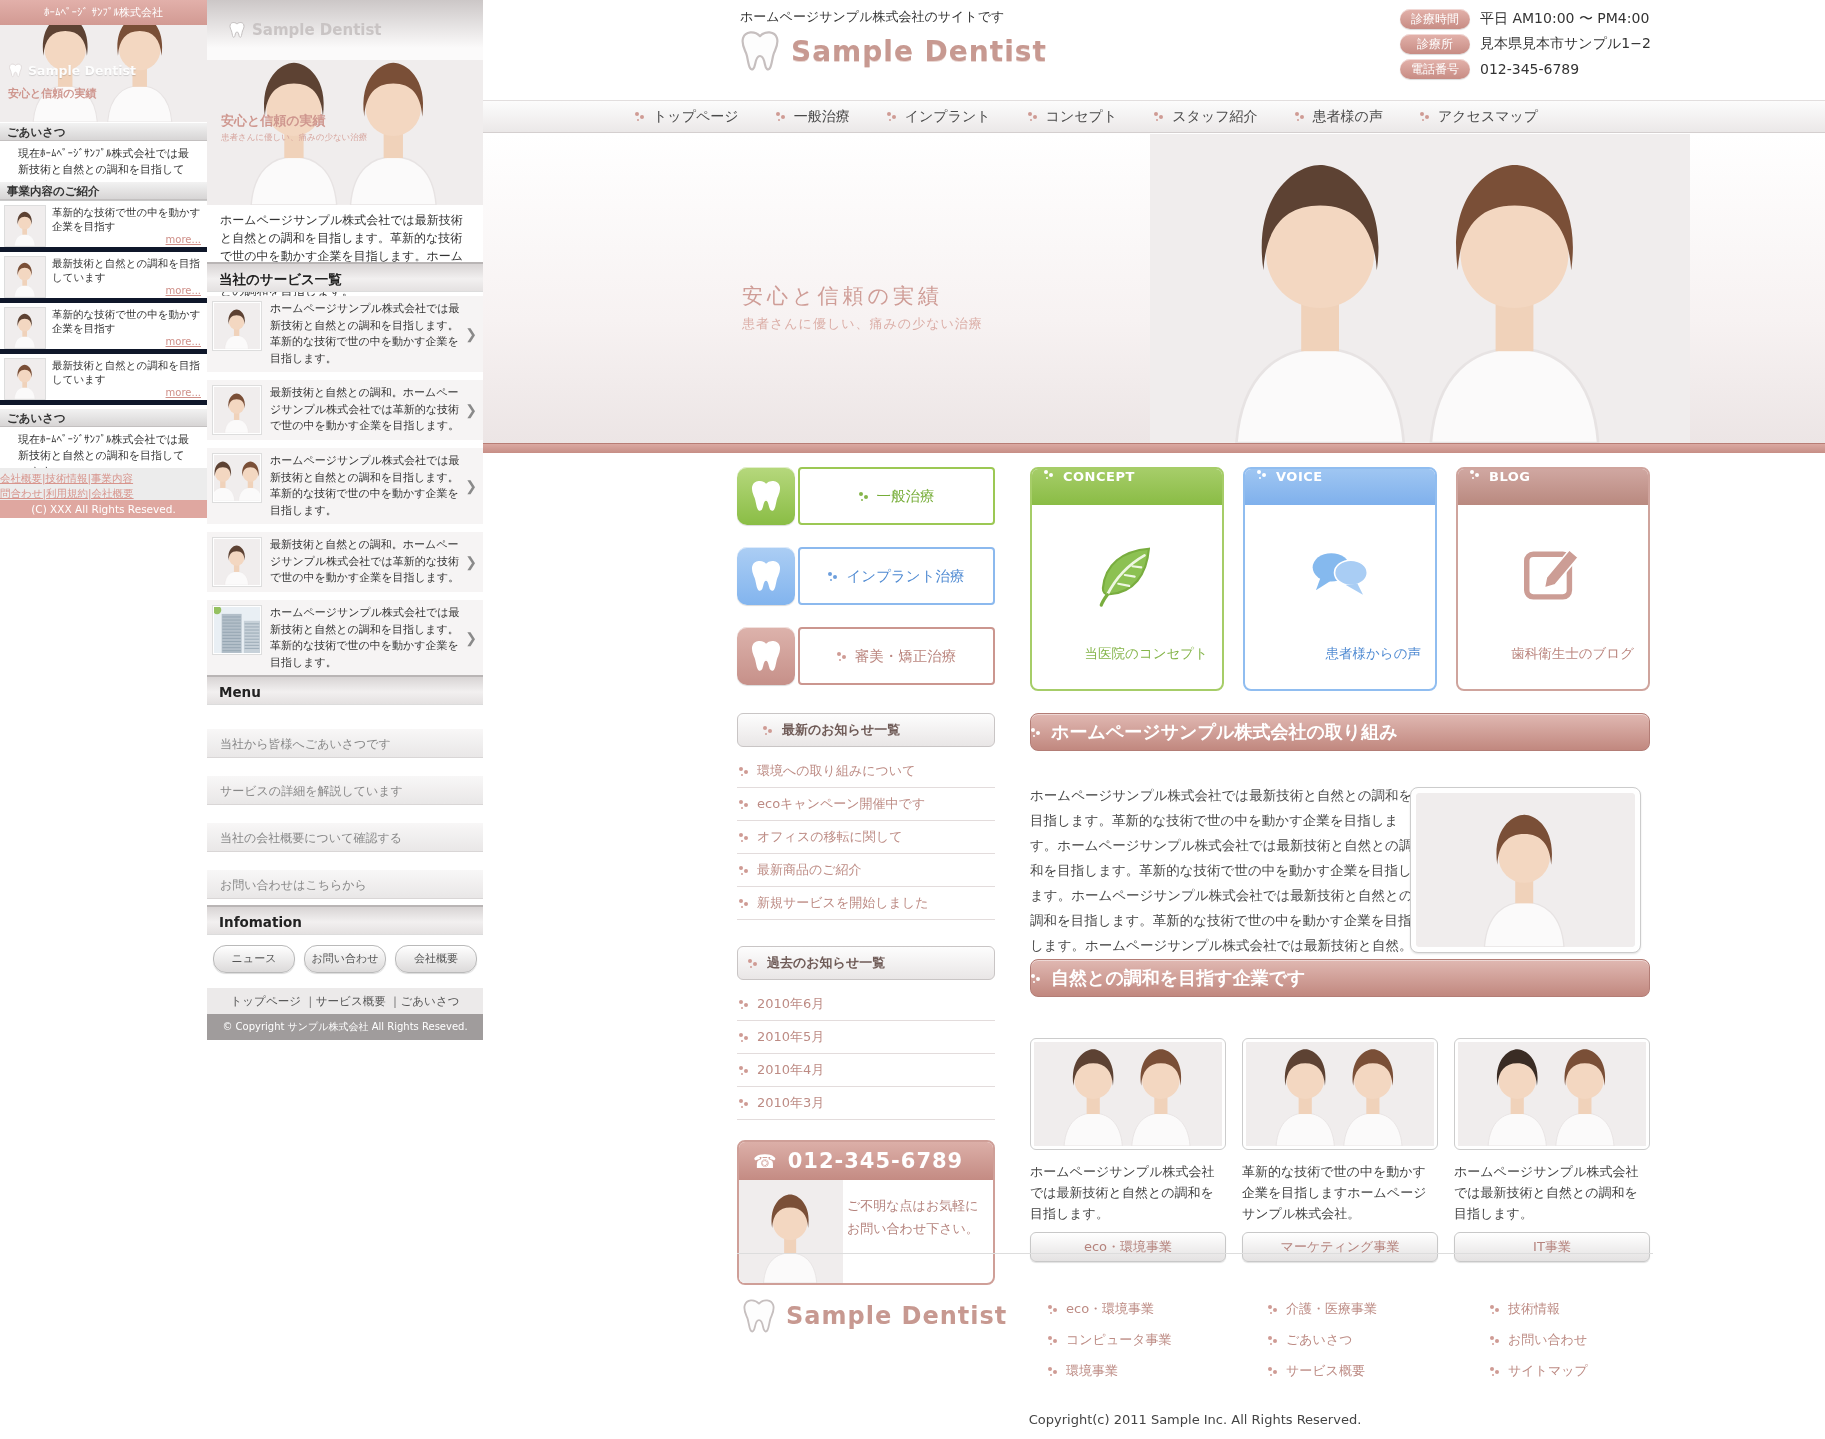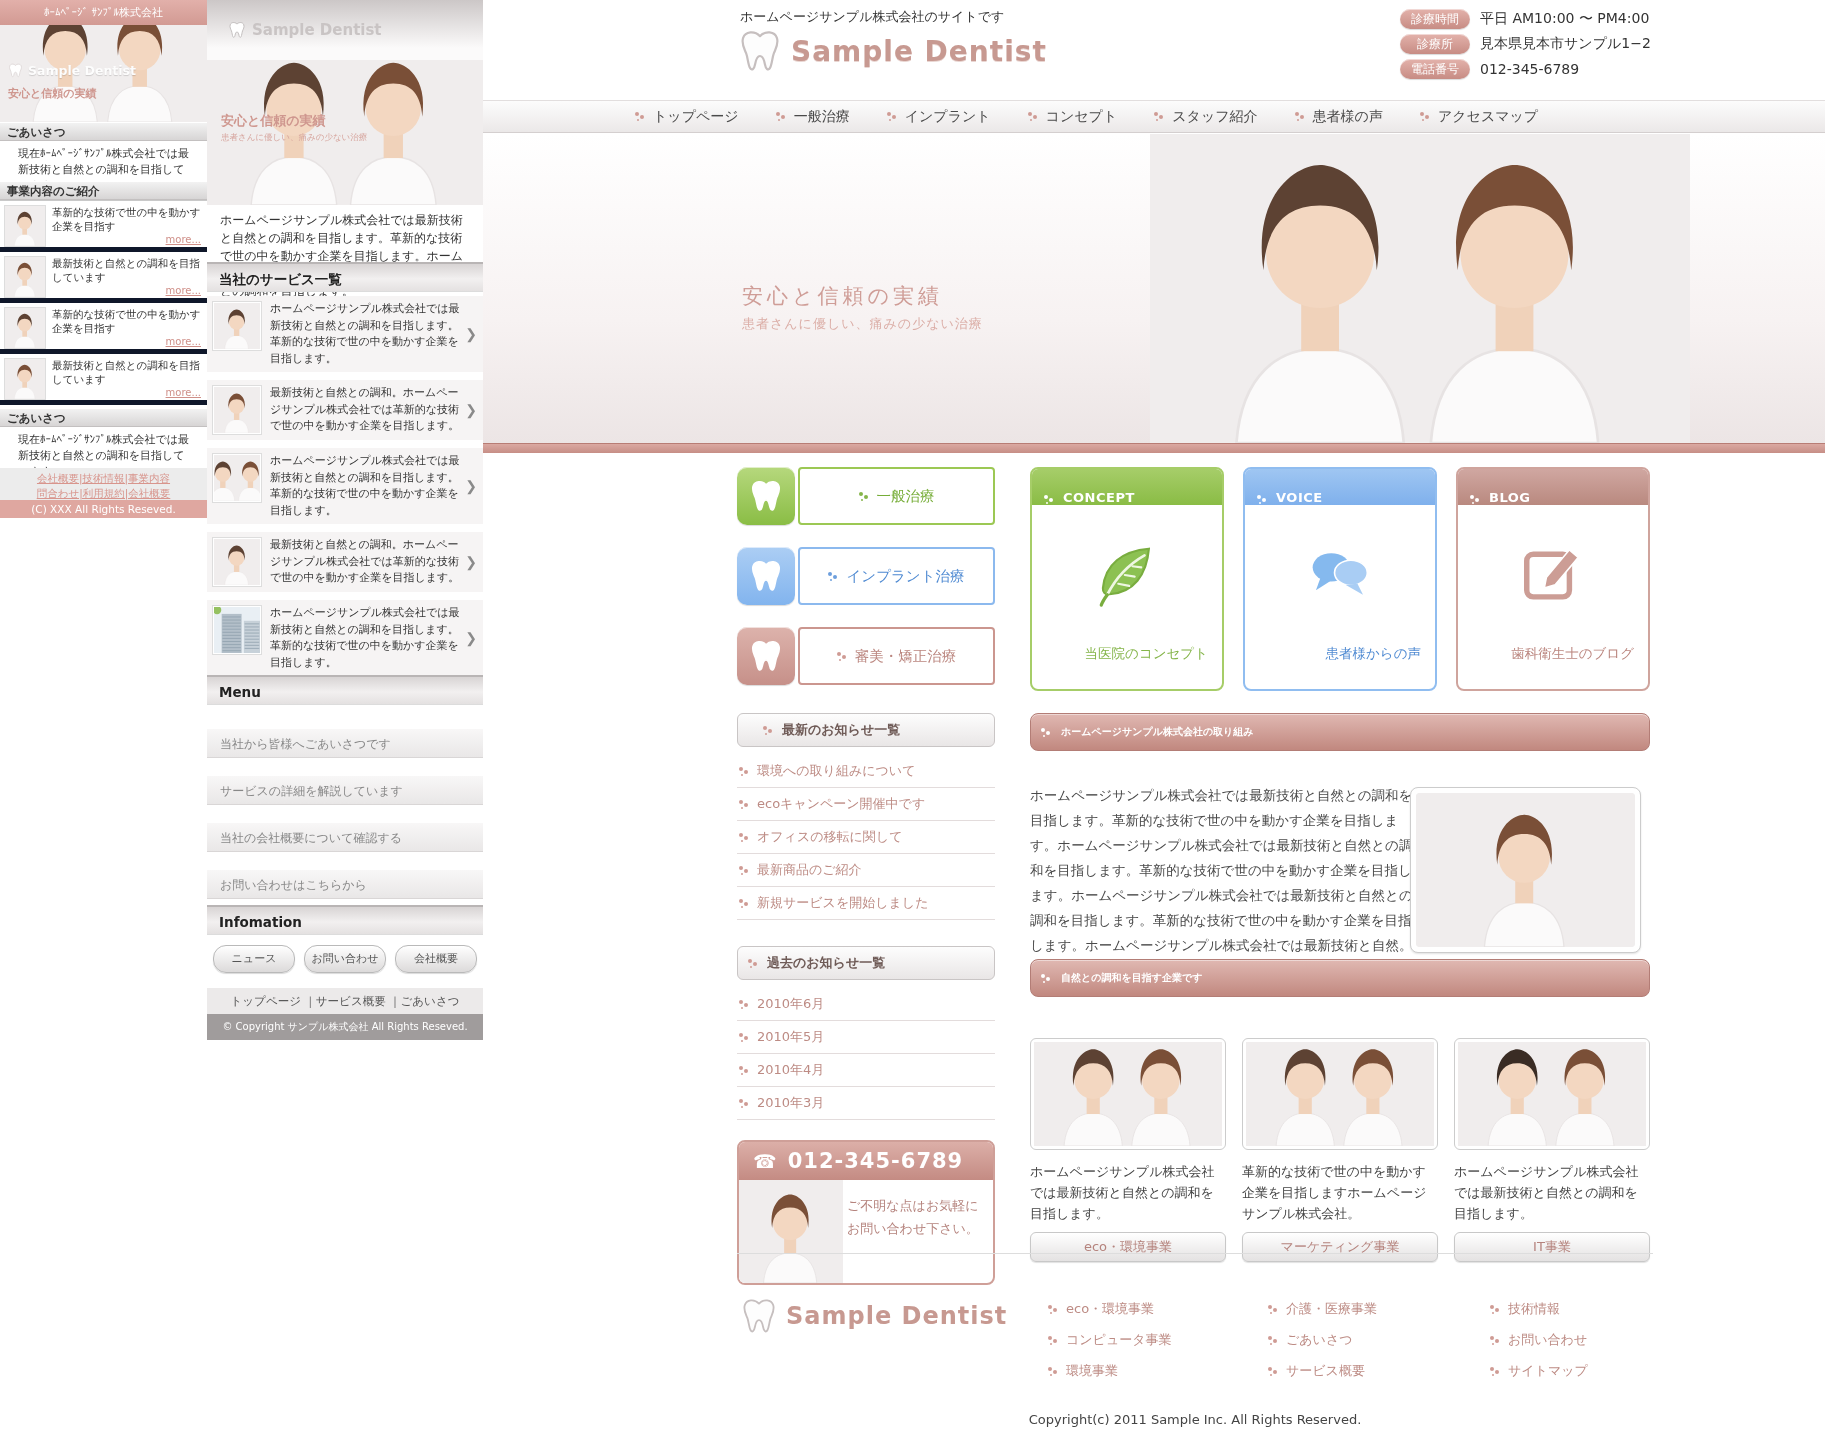--- a/index.html
+++ b/index.html
@@ -25,21 +25,21 @@
   .m-logo .tooth{width:17px;height:17px;}
   .m-herotitle{position:absolute;top:86px;left:8px;z-index:3;color:#cf978f;font-size:11px;font-weight:bold;}
   .m-bar{position:absolute;left:0;right:0;height:19px;line-height:19px;padding-left:7px;font-weight:bold;font-size:11.5px;color:#333;
          background:linear-gradient(#f2f2f2,#d7d5d5);border-top:1px solid #fff;border-bottom:1px solid #c3c0c0;box-sizing:border-box;}
   .m-text{position:absolute;left:0;right:0;padding:5px 18px 0;font-size:11px;line-height:1.45;color:#333;}
   .m-items{position:absolute;left:0;right:0;top:200px;height:208px;border-top:1px solid #c9c9c9;}
   .m-item{position:relative;height:51px;border-bottom:5px solid #0f172a;background:#fff;box-sizing:border-box;padding:4px 4px 2px 52px;}
   .m-thumb{position:absolute;left:4px;top:4px;width:42px;height:42px;border:1px solid #ddd;box-sizing:border-box;}
   .m-itemtext{font-size:10.5px;line-height:1.35;color:#333;}
   .m-more{position:absolute;right:6px;bottom:2px;color:#cf8f88;font-size:10px;text-decoration:underline;}
-  .m-footlinks{position:absolute;left:0;right:0;top:468px;height:32px;background:#ececec;text-align:center;
+  .m-footlinks{position:absolute;left:0;right:0;top:468px;height:32px;background:#ececec;text-align:left;
                padding-top:3px;box-sizing:border-box;font-size:10.5px;line-height:1.45;}
   .m-footlinks a{display:block;color:#d8958d;text-decoration:underline;}
   .m-copy{position:absolute;left:0;right:0;top:500px;height:18px;line-height:18px;background:#dfa7a0;color:#fff;
           text-align:center;font-size:10.5px;}
 
   
   .tcol{position:absolute;left:207px;top:0;width:276px;height:1040px;background:#fff;}
   .t-header{position:absolute;top:0;left:0;right:0;height:60px;background:linear-gradient(#ccc7c7,#fbfafa 80%);}
   .t-logo{position:absolute;top:20px;left:20px;display:flex;align-items:center;gap:5px;color:#c9c4c4;font-weight:bold;font-size:15px;}
   .t-logo .tooth{width:20px;height:20px;}
@@ -105,29 +105,29 @@
   .d-phonehead{height:38px;display:flex;align-items:center;gap:10px;padding-left:14px;color:#fff;
                background:linear-gradient(#dcafa8,#c48b83);font-weight:bold;font-size:21px;letter-spacing:1px;}
   .d-phoneglyph{font-size:19px;}
   .d-phonebody{display:flex;height:103px;}
   .d-phoneph{width:104px;height:103px;flex:none;background:#fff;}
   .d-phonenote{padding:14px 8px 0 4px;font-size:13px;line-height:1.8;color:#b5837d;}
 
   .d-right{position:absolute;left:547px;top:467px;width:620px;}
   .d-cards{display:flex;gap:19px;}
   .d-card{width:194px;height:224px;border-radius:8px;border:2px solid;background:#fff;box-sizing:border-box;overflow:hidden;cursor:pointer;}
-  .d-cardhead{height:36px;display:flex;align-items:flex-end;gap:8px;padding-left:12px;color:#fff;font-weight:bold;font-size:13px;letter-spacing:.5px;}
+  .d-cardhead{height:36px;display:flex;align-items:flex-start;gap:8px;padding-left:12px;color:#fff;font-weight:bold;font-size:13px;letter-spacing:.5px;}
   .d-cardicon{height:140px;display:flex;align-items:center;justify-content:center;}
   .d-cardicon svg{width:70px;height:70px;}
   .d-cardlink{text-align:right;padding-right:14px;font-size:13.5px;}
   .cd-g{border-color:#a6cd68;} .cd-g .d-cardhead{background:linear-gradient(#a6cd69,#8abc45);} .cd-g .d-cardlink{color:#85b54a;}
   .cd-b{border-color:#90bdf0;} .cd-b .d-cardhead{background:linear-gradient(#9fc6f2,#7fb0ec);} .cd-b .d-cardlink{color:#4f8ad2;}
   .cd-r{border-color:#cfa49d;} .cd-r .d-cardhead{background:linear-gradient(#d0a7a1,#b9897f);} .cd-r .d-cardlink{color:#bb867f;}
   .d-sechead{height:38px;border-radius:8px;border:1px solid #b37d76;background:linear-gradient(#e0b8b2,#c1887f);
-             display:flex;align-items:center;gap:9px;padding-left:10px;color:#fff;font-weight:bold;font-size:10px;box-sizing:border-box;
+             display:flex;align-items:center;gap:9px;padding-left:0;color:#fff;font-weight:bold;font-size:18px;box-sizing:border-box;
              box-shadow:inset 0 1px 0 rgba(255,255,255,.45);}
   .d-sec1head{margin-top:22px;}
   .d-sec1body{position:relative;height:208px;padding-top:32px;box-sizing:border-box;}
   .d-sec1text{width:392px;font-size:13.5px;line-height:1.85;color:#4a4a4a;}
   .d-sec1photo{position:absolute;right:9px;top:36px;width:231px;height:166px;background:#fff;border:1px solid #ccc;
                border-radius:8px;box-sizing:border-box;padding:5px;box-shadow:0 1px 2px rgba(0,0,0,.12);}
   .d-sec1photo .ph{width:100%;height:100%;border-radius:4px;}
   .d-cols{display:flex;gap:16px;margin-top:41px;}
   .d-colm{width:196px;}
   .d-colphoto{height:112px;border:1px solid #ccc;border-radius:6px;background:#fff;box-sizing:border-box;padding:3px;}

